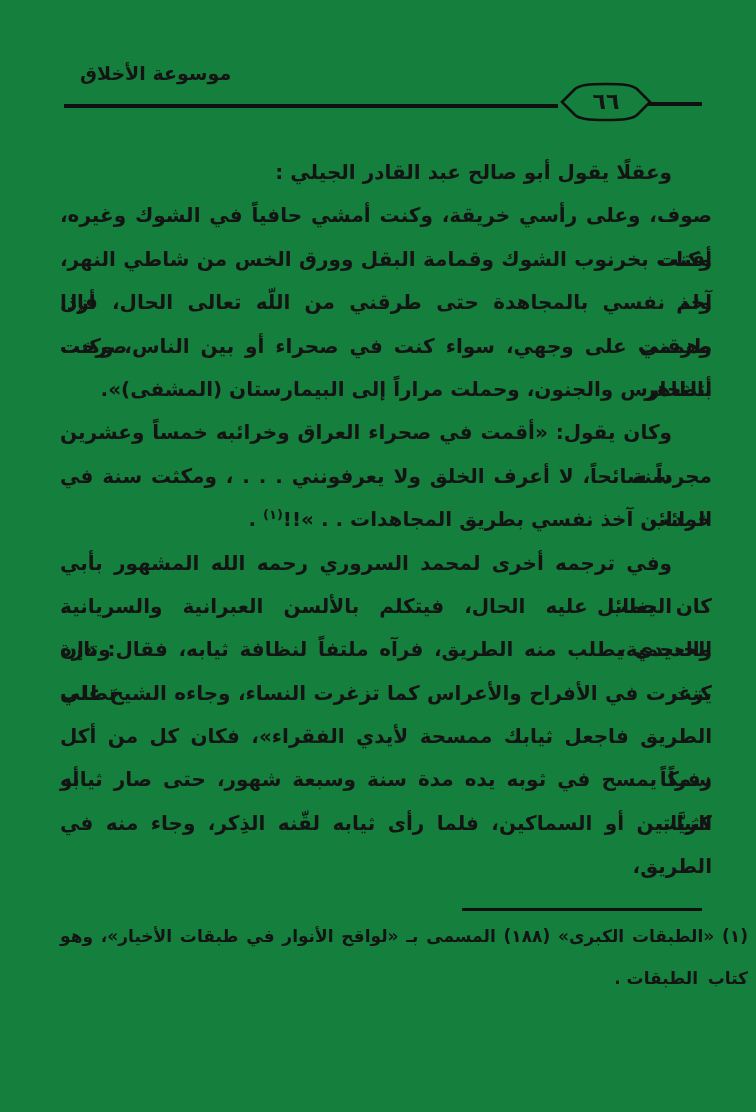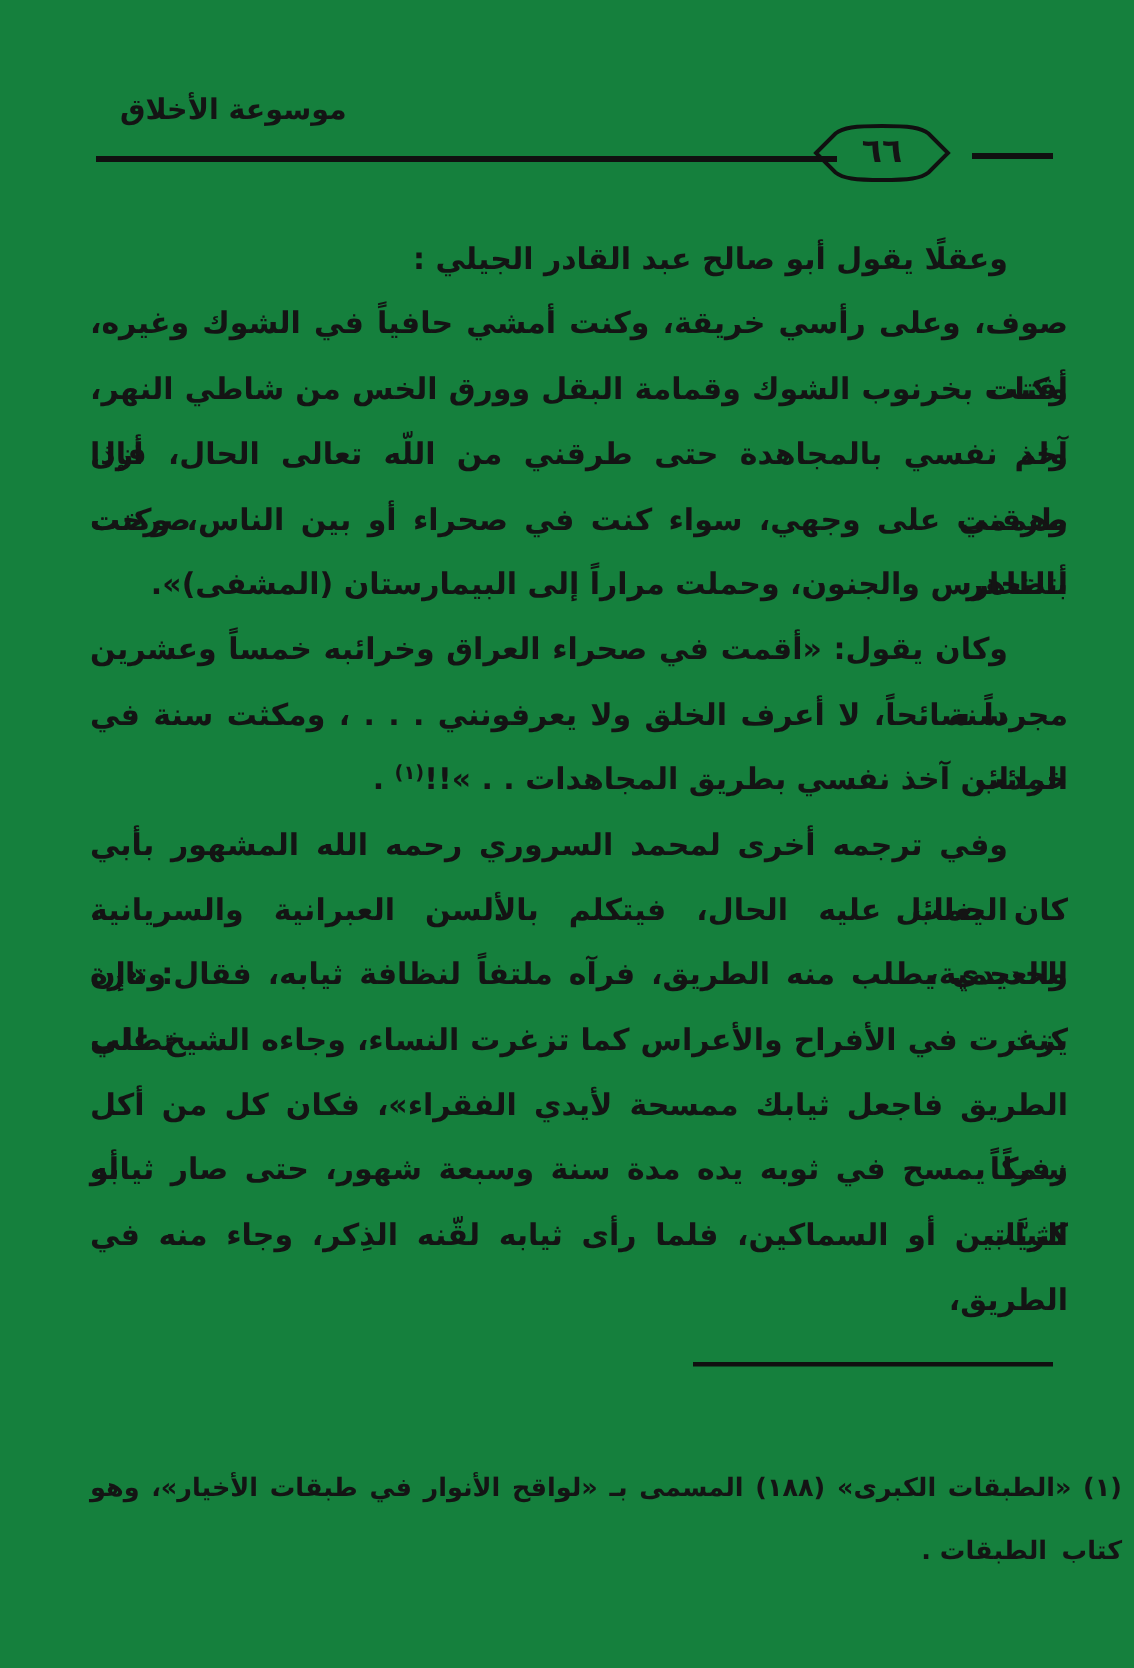--- a/index.html
+++ b/index.html
@@ -14,21 +14,21 @@
   
   .book-title{
     position:absolute;left:80px;top:62px;
     font-size:19px;font-weight:700;
     direction:rtl;white-space:nowrap;
   }
   .rule{position:absolute;background:#101010;}
   .rule-long{left:64px;top:104px;width:494px;height:4px;}
   .rule-short{left:648px;top:102px;width:54px;height:4px;}
   .badge{
-    position:absolute;left:542px;top:78px;width:92px;height:48px;
+    position:absolute;left:560px;top:78px;width:92px;height:48px;
   }
   .badge svg{position:absolute;inset:0;}
   .badge-num{
     position:absolute;inset:0;
     display:flex;align-items:center;justify-content:center;
     font-size:22px;font-weight:700;letter-spacing:3px;
     padding-bottom:2px;
   }
   
   .body-text{
@@ -40,21 +40,21 @@
     height:43.4px;line-height:43.4px;
     white-space:normal;
   }
   .line.just{text-align:justify;text-align-last:justify;text-justify:inter-word;}
   .line.start{text-align:left;text-align-last:right;}
   .line.indent{padding-right:40px;}
   sup{font-size:13px;line-height:0;vertical-align:7px;font-weight:700;}
   
   .fn-rule{position:absolute;left:462px;top:908px;width:240px;height:3px;background:#101010;}
   .footnote{
-    position:absolute;top:971px;left:60px;width:652px;
+    position:absolute;top:915px;left:60px;width:652px;
     direction:rtl;
     font-size:17px;font-weight:700;
   }
   .footnote .line{height:42px;line-height:42px;}
   .footnote .line.hang{margin-right:-36px;}
   .footnote .line.fn-last{padding-right:14px;}
 </style>
 </head>
 <body>
 

